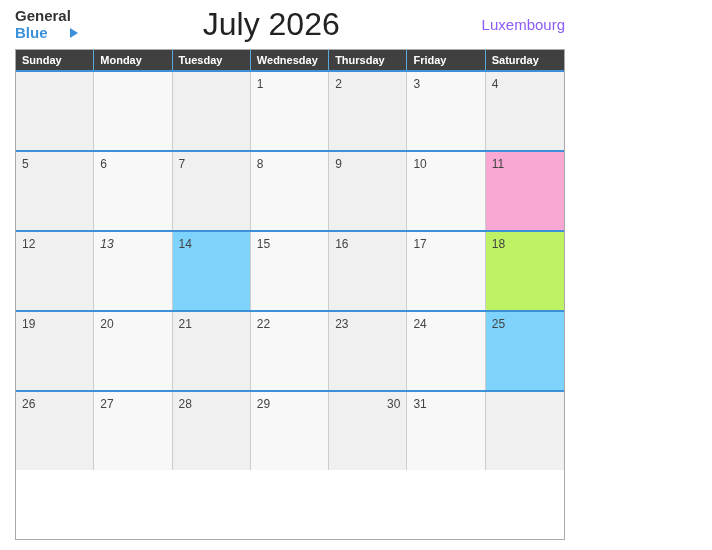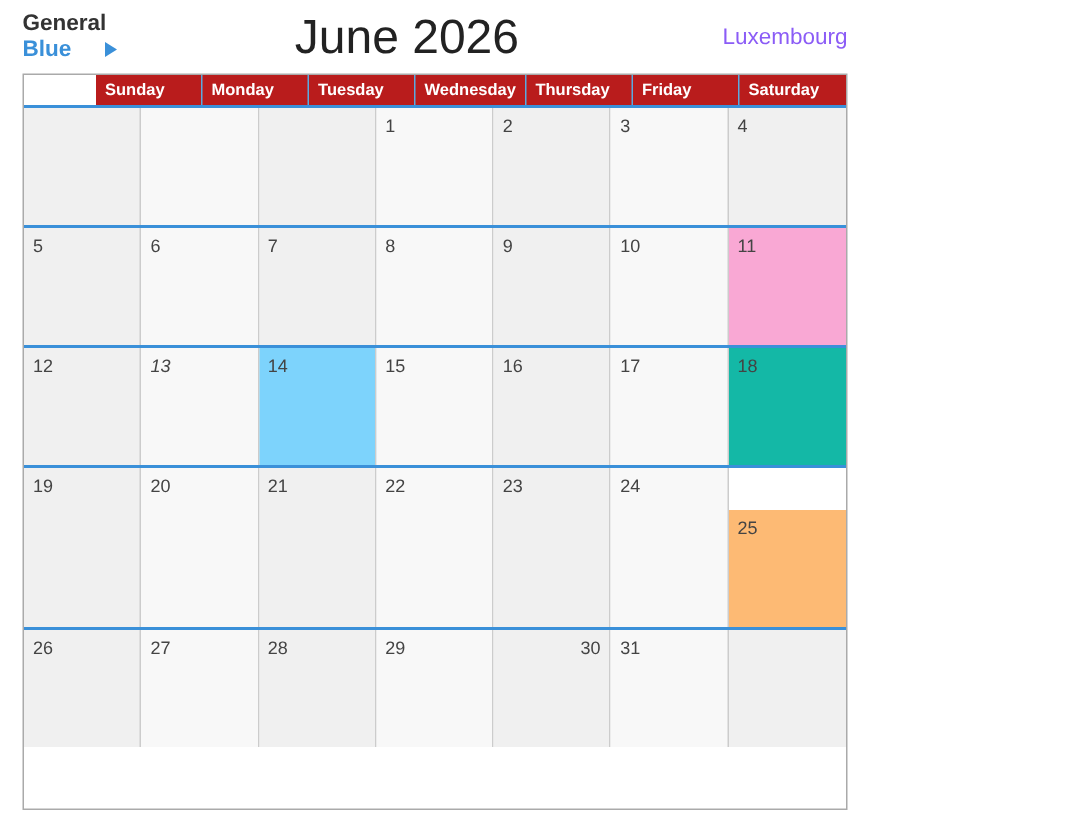--- a/index.html
+++ b/index.html
@@ -62,22 +62,21 @@
       text-align: right;
       min-width: 100px;
     }
     .calendar {
       border: 1px solid #aaa;
       flex: 1;
     }
     .cal-header-row {
       display: grid;
       grid-template-columns: repeat(7, 1fr);
-      background: #b91c1c;
-      margin-left: 48px;
+      background: #404040;
     }
     .cal-header-cell {
       padding: 4px 6px;
       font-size: 11px;
       color: #fff;
       font-weight: bold;
       border-right: 1px solid #5aaae0;
       text-align: left;
     }
     .cal-header-cell:last-child {
@@ -126,21 +125,21 @@
 
 <div class="page">
   <div class="header">
     <div class="logo">
       <span class="logo-general">General</span>
       <span class="logo-blue">
         <span>Blue</span>
         <span class="logo-triangle"></span>
       </span>
     </div>
-    <div class="title">June 2026</div>
+    <div class="title">July 2026</div>
     <div class="country">Luxembourg</div>
   </div>
 
   <div class="calendar">
     <div class="cal-header-row">
       <div class="cal-header-cell">Sunday</div>
       <div class="cal-header-cell">Monday</div>
       <div class="cal-header-cell">Tuesday</div>
       <div class="cal-header-cell">Wednesday</div>
       <div class="cal-header-cell">Thursday</div>
@@ -169,31 +168,31 @@
         <div class="cal-cell" style="background:#f9a8d4;"><span class="day-num">11</span></div>
       </div>
 
       <div class="cal-week-row" style="flex:1;">
         <div class="cal-cell" style="background:#f0f0f0;"><span class="day-num">12</span></div>
         <div class="cal-cell" style="background:#f8f8f8;font-style:italic;"><span class="day-num">13</span></div>
         <div class="cal-cell" style="background:#7dd3fc;"><span class="day-num">14</span></div>
         <div class="cal-cell" style="background:#f8f8f8;"><span class="day-num">15</span></div>
         <div class="cal-cell" style="background:#f0f0f0;"><span class="day-num">16</span></div>
         <div class="cal-cell" style="background:#f8f8f8;"><span class="day-num">17</span></div>
-        <div class="cal-cell" style="background:#14b8a6;"><span class="day-num">18</span></div>
+        <div class="cal-cell" style="background:#bef264;"><span class="day-num">18</span></div>
       </div>
 
       <div class="cal-week-row" style="flex:1;">
         <div class="cal-cell" style="background:#f0f0f0;"><span class="day-num">19</span></div>
         <div class="cal-cell" style="background:#f8f8f8;"><span class="day-num">20</span></div>
         <div class="cal-cell" style="background:#f0f0f0;"><span class="day-num">21</span></div>
         <div class="cal-cell" style="background:#f8f8f8;"><span class="day-num">22</span></div>
         <div class="cal-cell" style="background:#f0f0f0;"><span class="day-num">23</span></div>
         <div class="cal-cell" style="background:#f8f8f8;"><span class="day-num">24</span></div>
-        <div class="cal-cell" style="background:#fdba74;margin-top:28px;"><span class="day-num">25</span></div>
+        <div class="cal-cell" style="background:#7dd3fc;"><span class="day-num">25</span></div>
       </div>
 
       <div class="cal-week-row" style="flex:1;">
         <div class="cal-cell" style="background:#f0f0f0;"><span class="day-num">26</span></div>
         <div class="cal-cell" style="background:#f8f8f8;"><span class="day-num">27</span></div>
         <div class="cal-cell" style="background:#f0f0f0;"><span class="day-num">28</span></div>
         <div class="cal-cell" style="background:#f8f8f8;"><span class="day-num">29</span></div>
         <div class="cal-cell" style="background:#f0f0f0;text-align:right;"><span class="day-num">30</span></div>
         <div class="cal-cell" style="background:#f8f8f8;"><span class="day-num">31</span></div>
         <div class="cal-cell empty" style="background:#f0f0f0;"></div>

